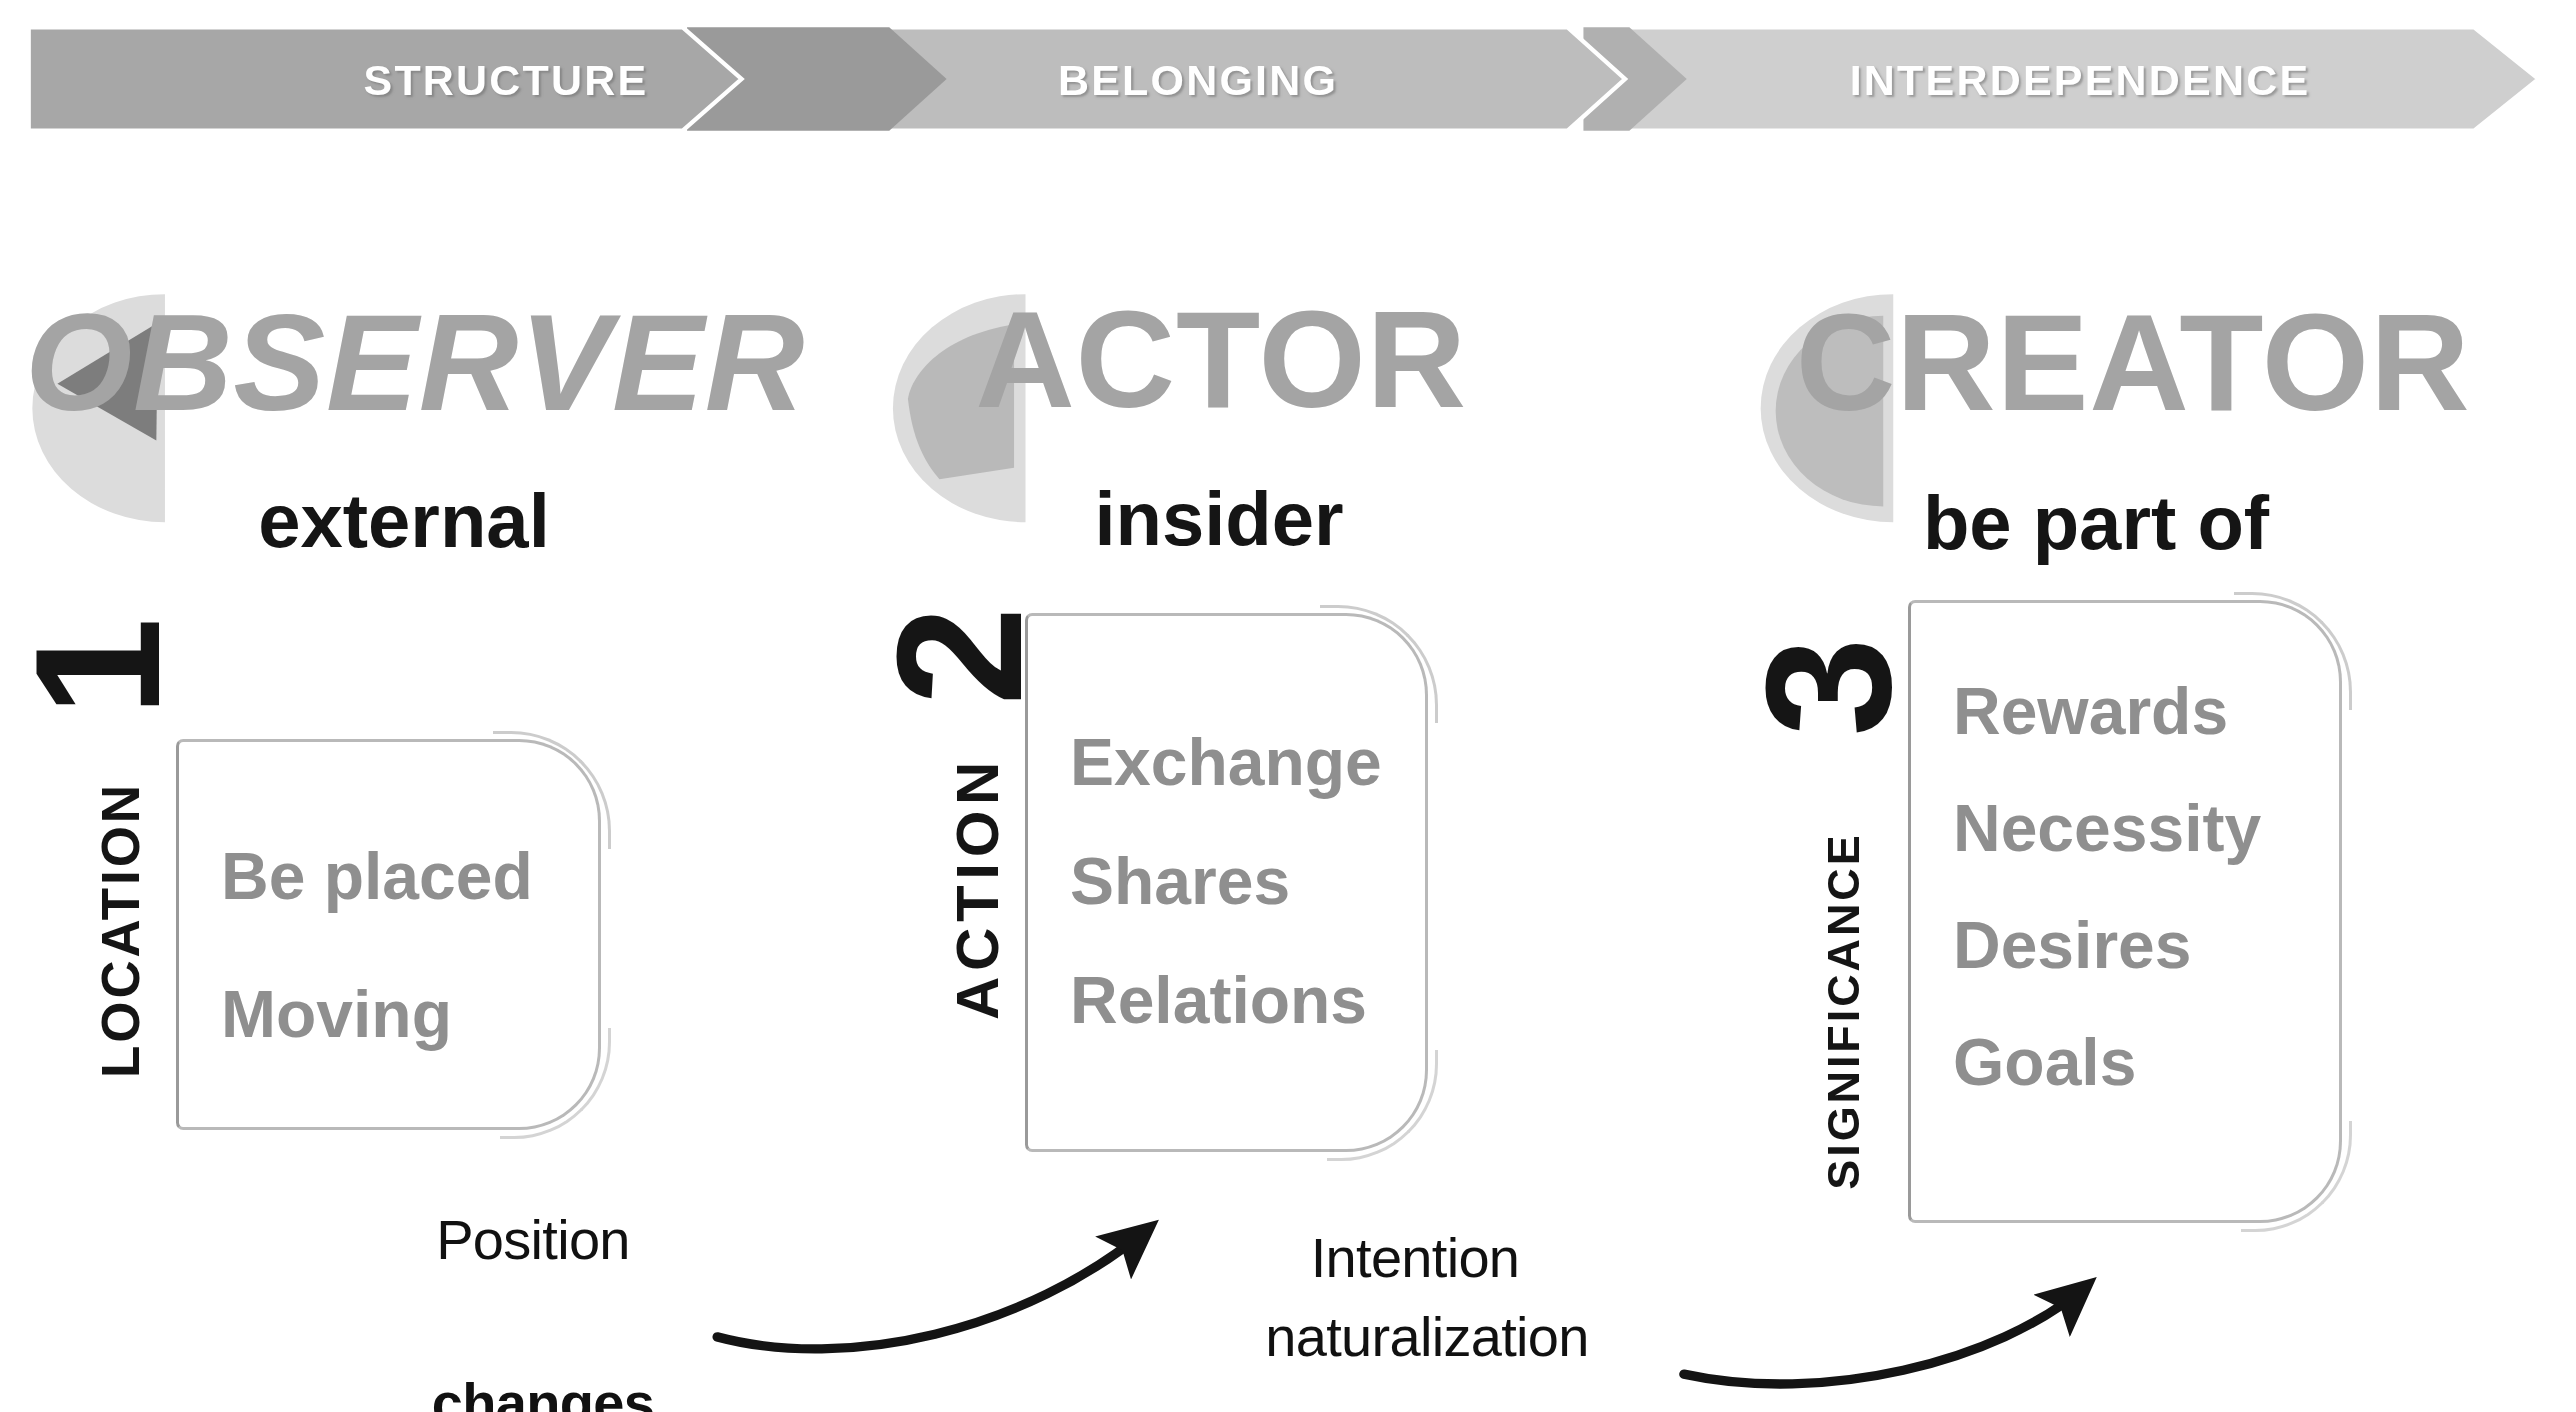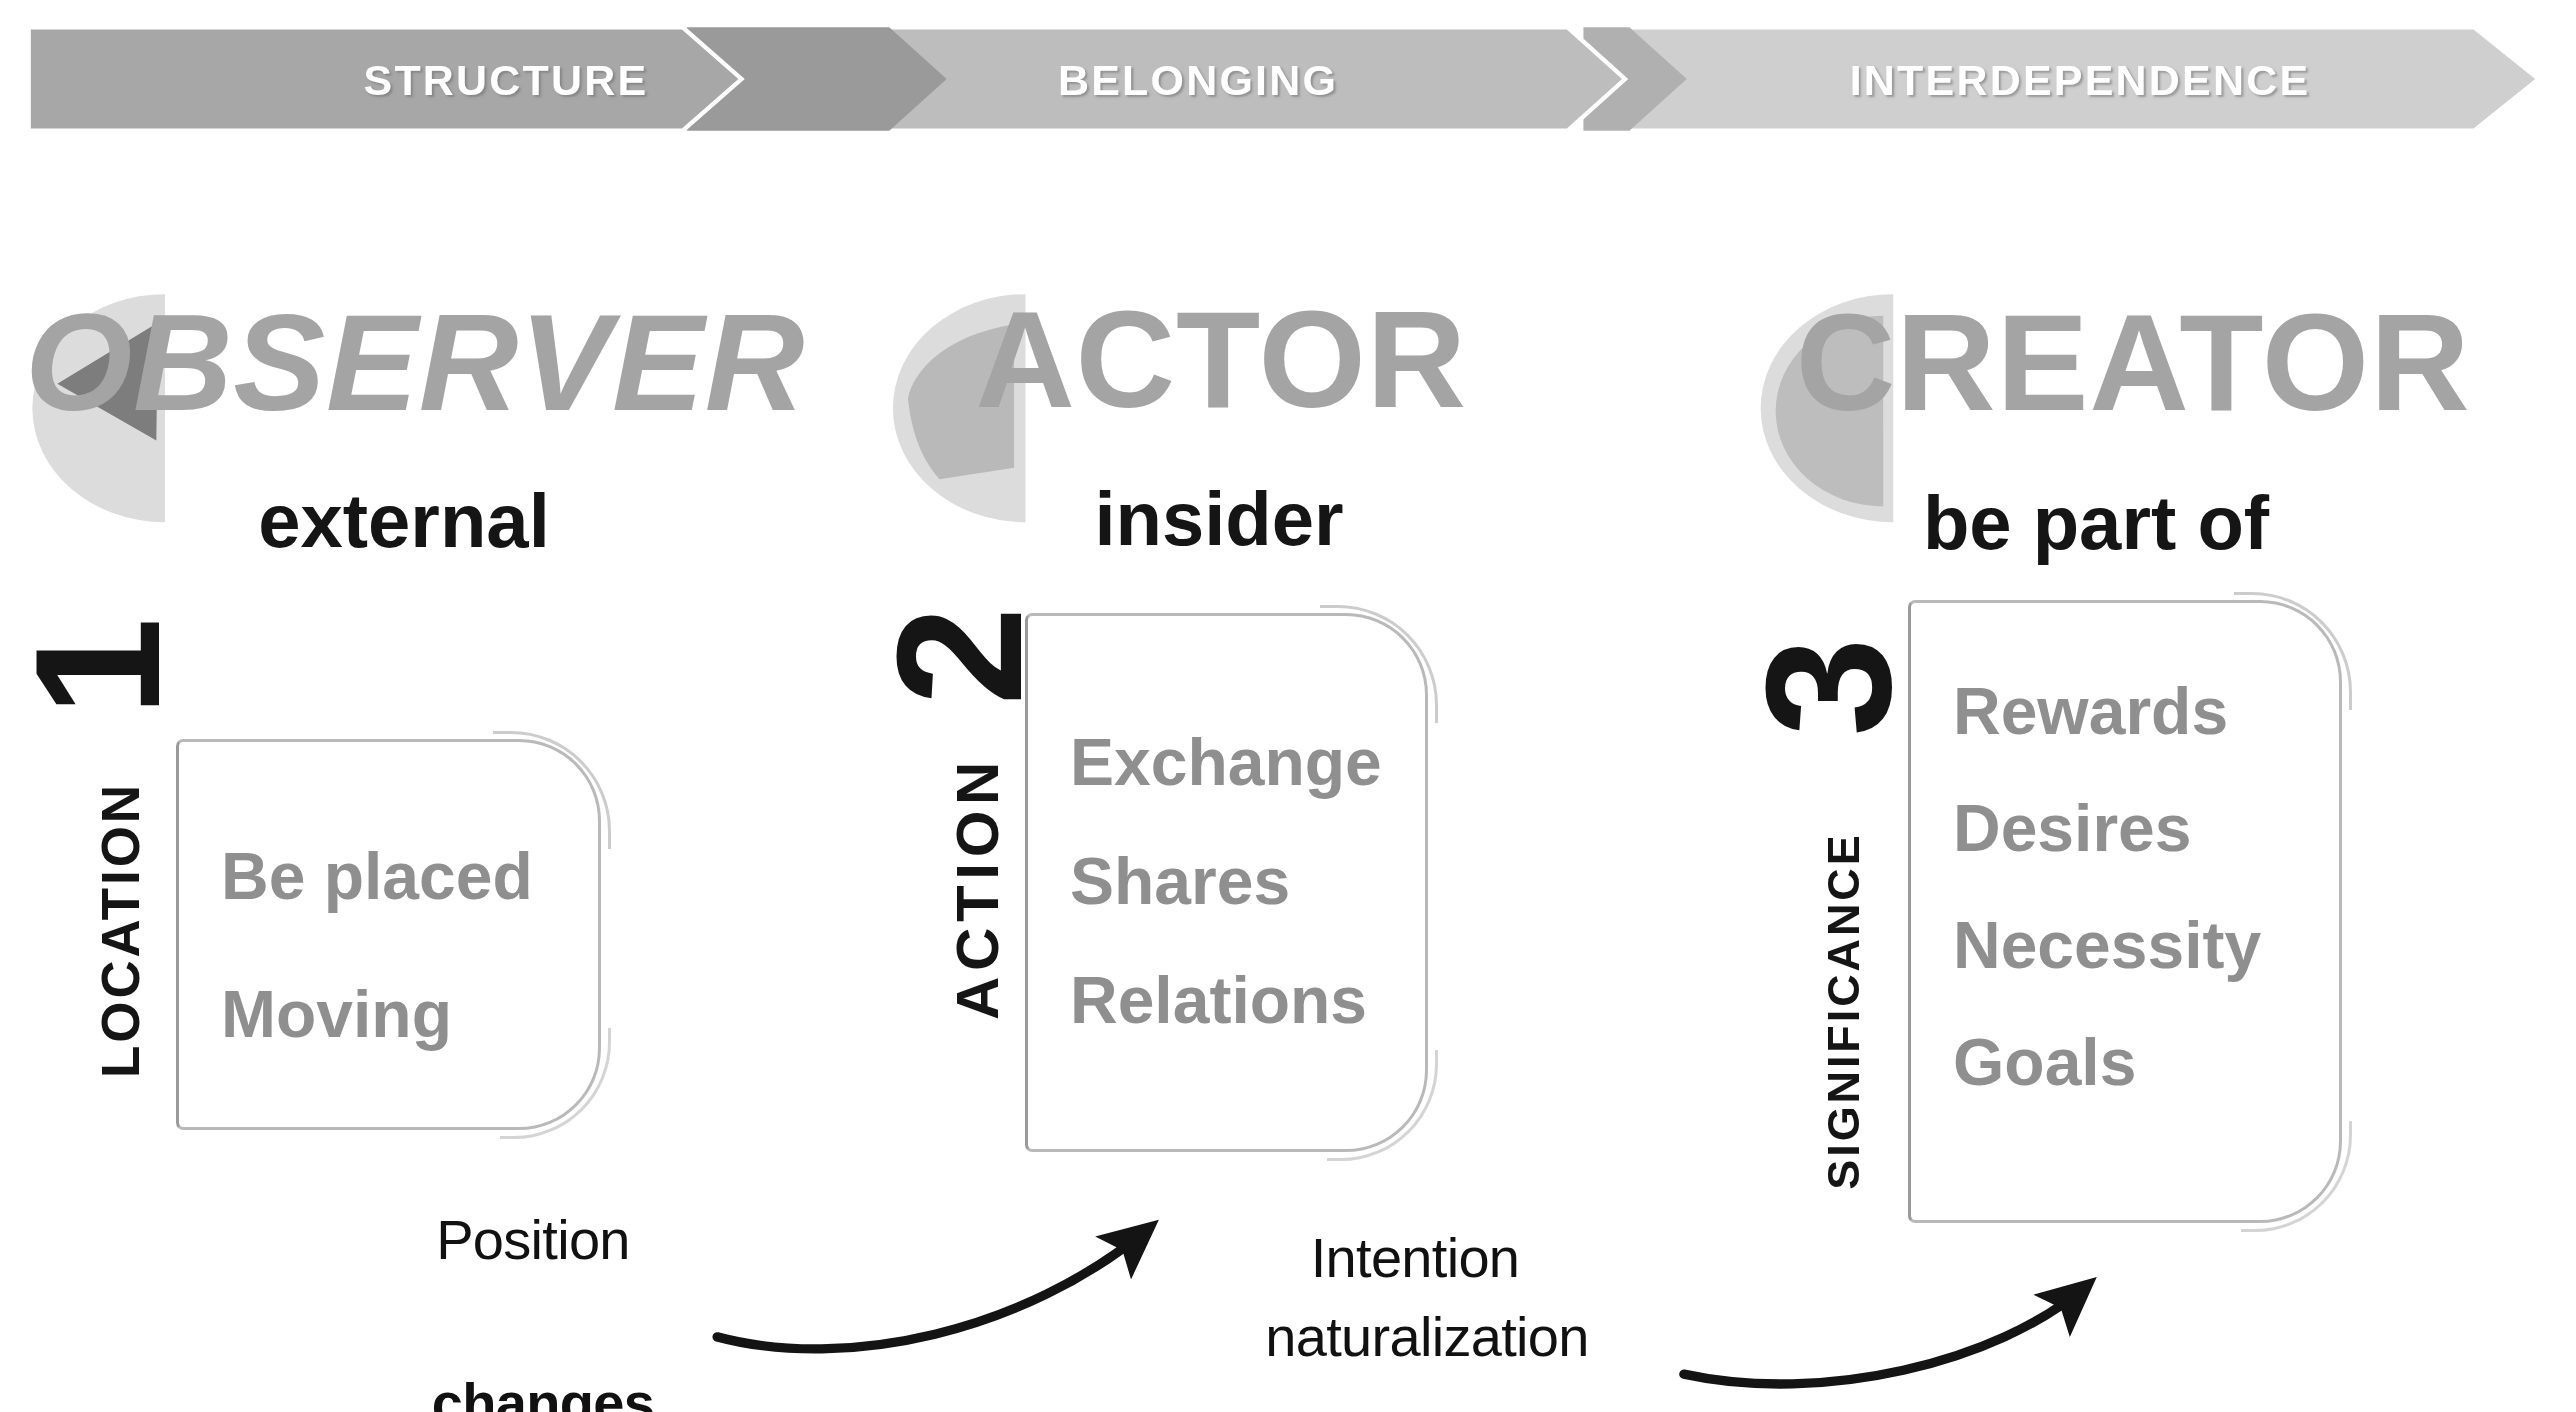--- a/index.html
+++ b/index.html
@@ -117,22 +117,22 @@
 
 <div class="c col-title" style="left:2133px;top:362px;">CREATOR</div>
 <div class="c col-sub" style="left:2096px;top:522px;">be part of</div>
 <div class="vert num" style="left:1829px;top:687px;">3</div>
 <div class="vert side side-significance" style="left:1844px;top:1011px;">SIGNIFICANCE</div>
 <div id="box3" class="kbox" style="left:1908px;top:600px;width:434px;height:623px;">
   <div class="echo-tr"></div>
   <div class="echo-br"></div>
   <div class="box-items">
     <div class="box-item">Rewards</div>
+    <div class="box-item">Necessity</div>
     <div class="box-item">Desires</div>
-    <div class="box-item">Necessity</div>
     <div class="box-item">Goals</div>
   </div>
 </div>
 
 <div class="c arrow-label" style="left:533px;top:1239px;">Position</div>
 <div class="c arrow-label" style="left:543px;top:1402px;font-weight:bold;">changes</div>
 <div class="c arrow-label" style="left:1415px;top:1257px;">Intention</div>
 <div class="c arrow-label" style="left:1427px;top:1336px;text-align:right;">naturalization</div>
 
 

